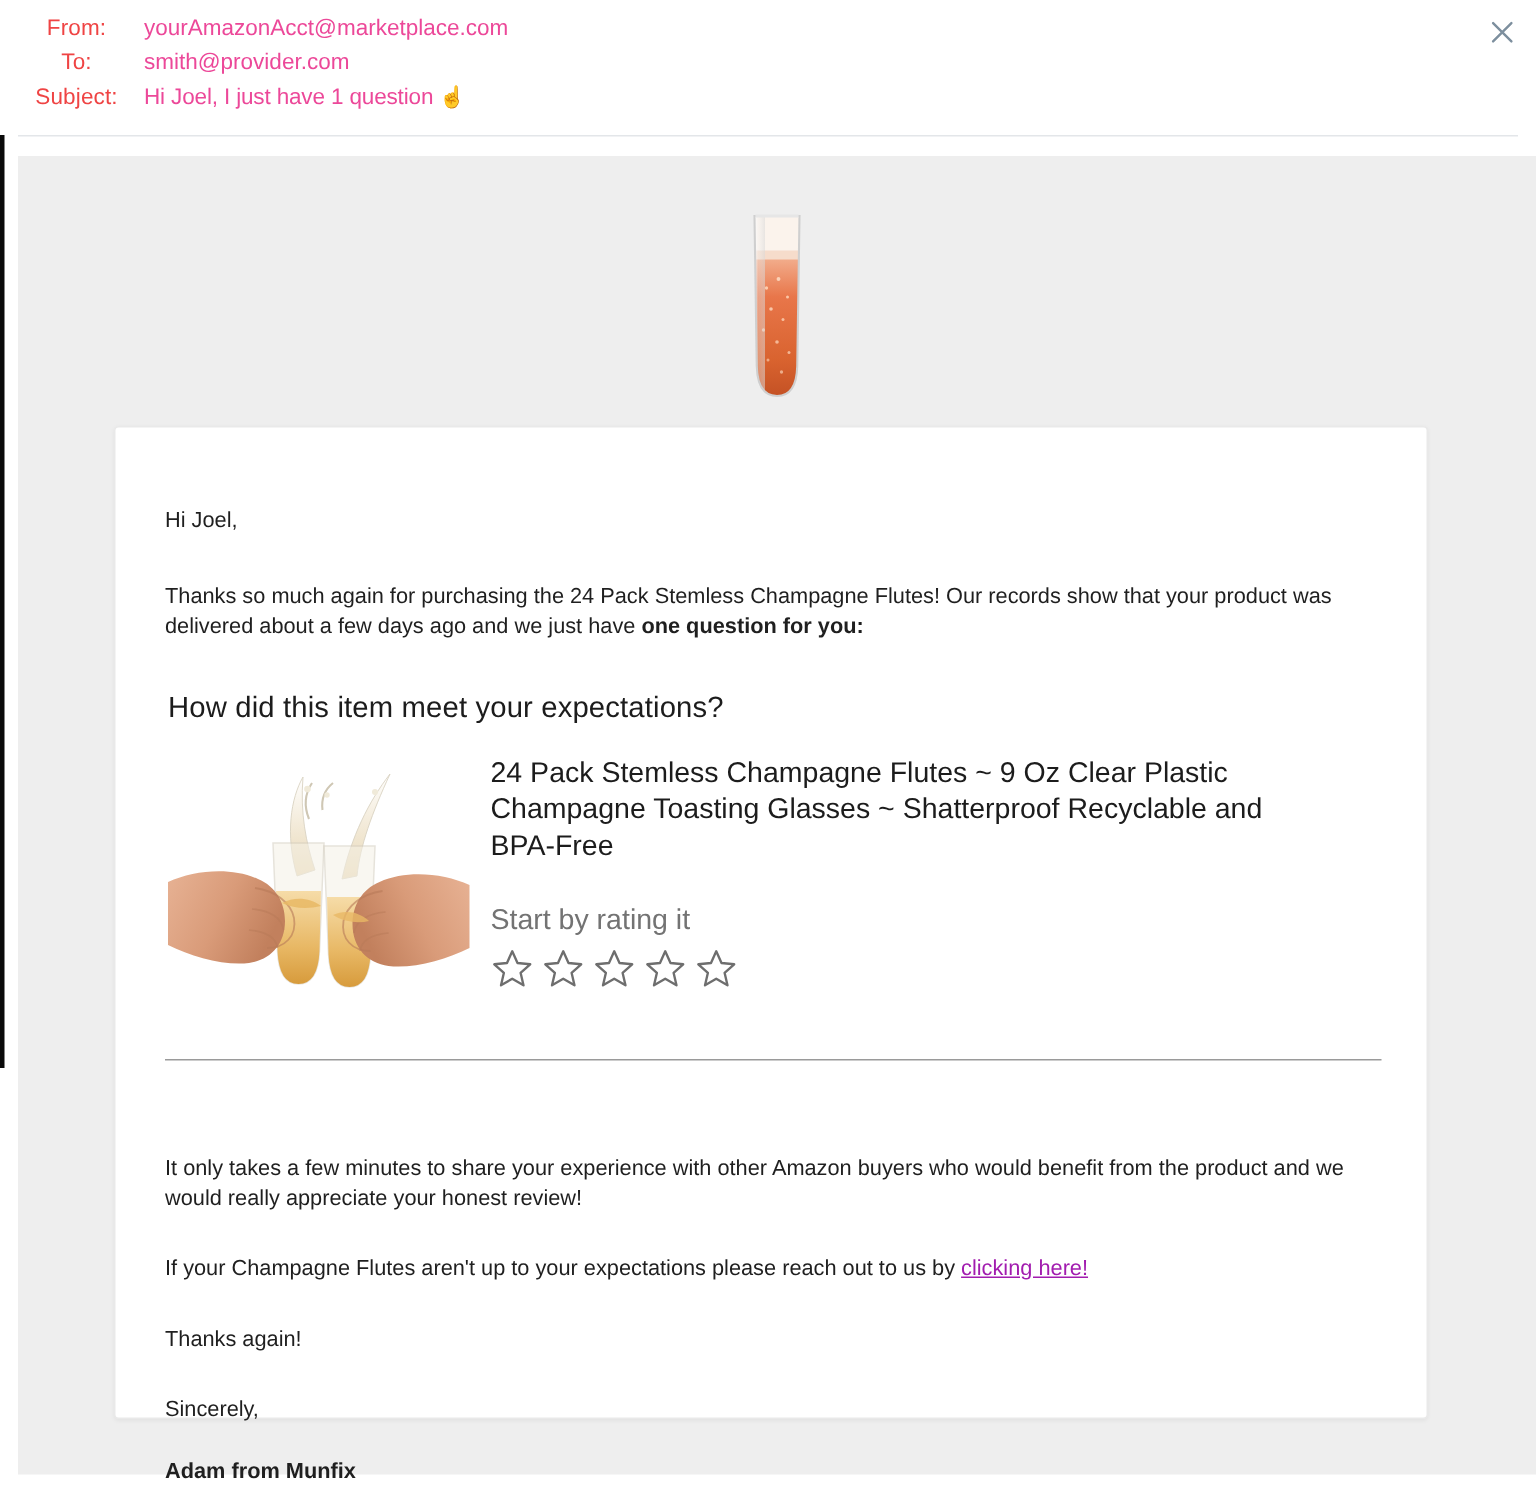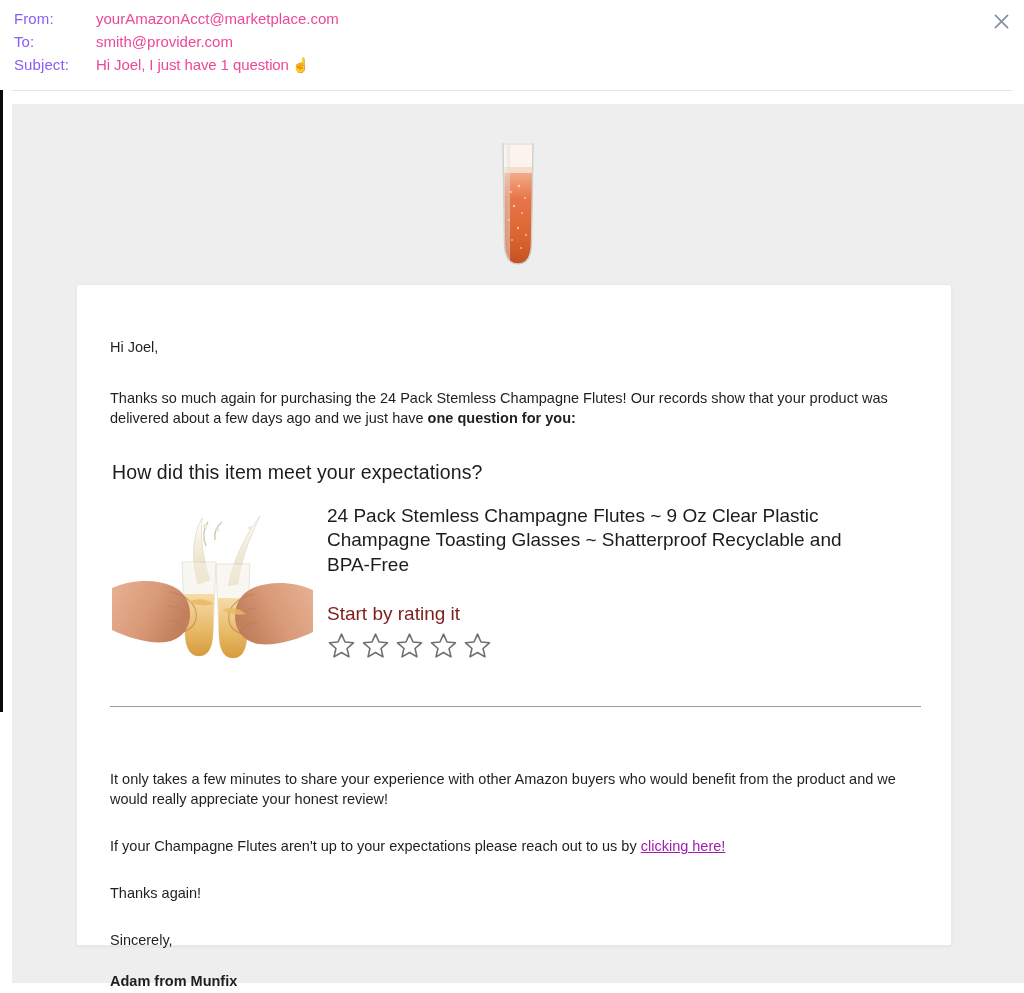--- a/index.html
+++ b/index.html
@@ -40,22 +40,22 @@
     padding: 10px 0 0 0;
   }
   .hdr-row {
     display: flex;
     align-items: baseline;
     height: 23px;
     padding-left: 14px;
   }
   .hdr-label {
     width: 74px;
-    text-align: left;
-    color: #8b5cf6;
+    text-align: center;
+    color: #ef4444;
     font-size: 15px;
     letter-spacing: .1px;
     flex: 0 0 74px;
     white-space: nowrap;
   }
   .hdr-value {
     margin-left: 8px;
     color: #ec4899;
     font-size: 15px;
     white-space: nowrap;
@@ -147,21 +147,21 @@
   #product-title {
     font-size: 19px;
     line-height: 1.28;
     color: #1c1c1c;
     font-weight: 400;
     margin: 0;
     max-width: 545px;
   }
   #rating-prompt {
     margin-top: 26px;
-    color: #7f1d1d;
+    color: #737373;
     font-size: 19px;
     font-weight: 400;
   }
   #star-rating {
     margin-top: 6px;
     display: flex;
     gap: 5px;
     align-items: center;
   }
   .star { cursor: pointer; display: block; }

